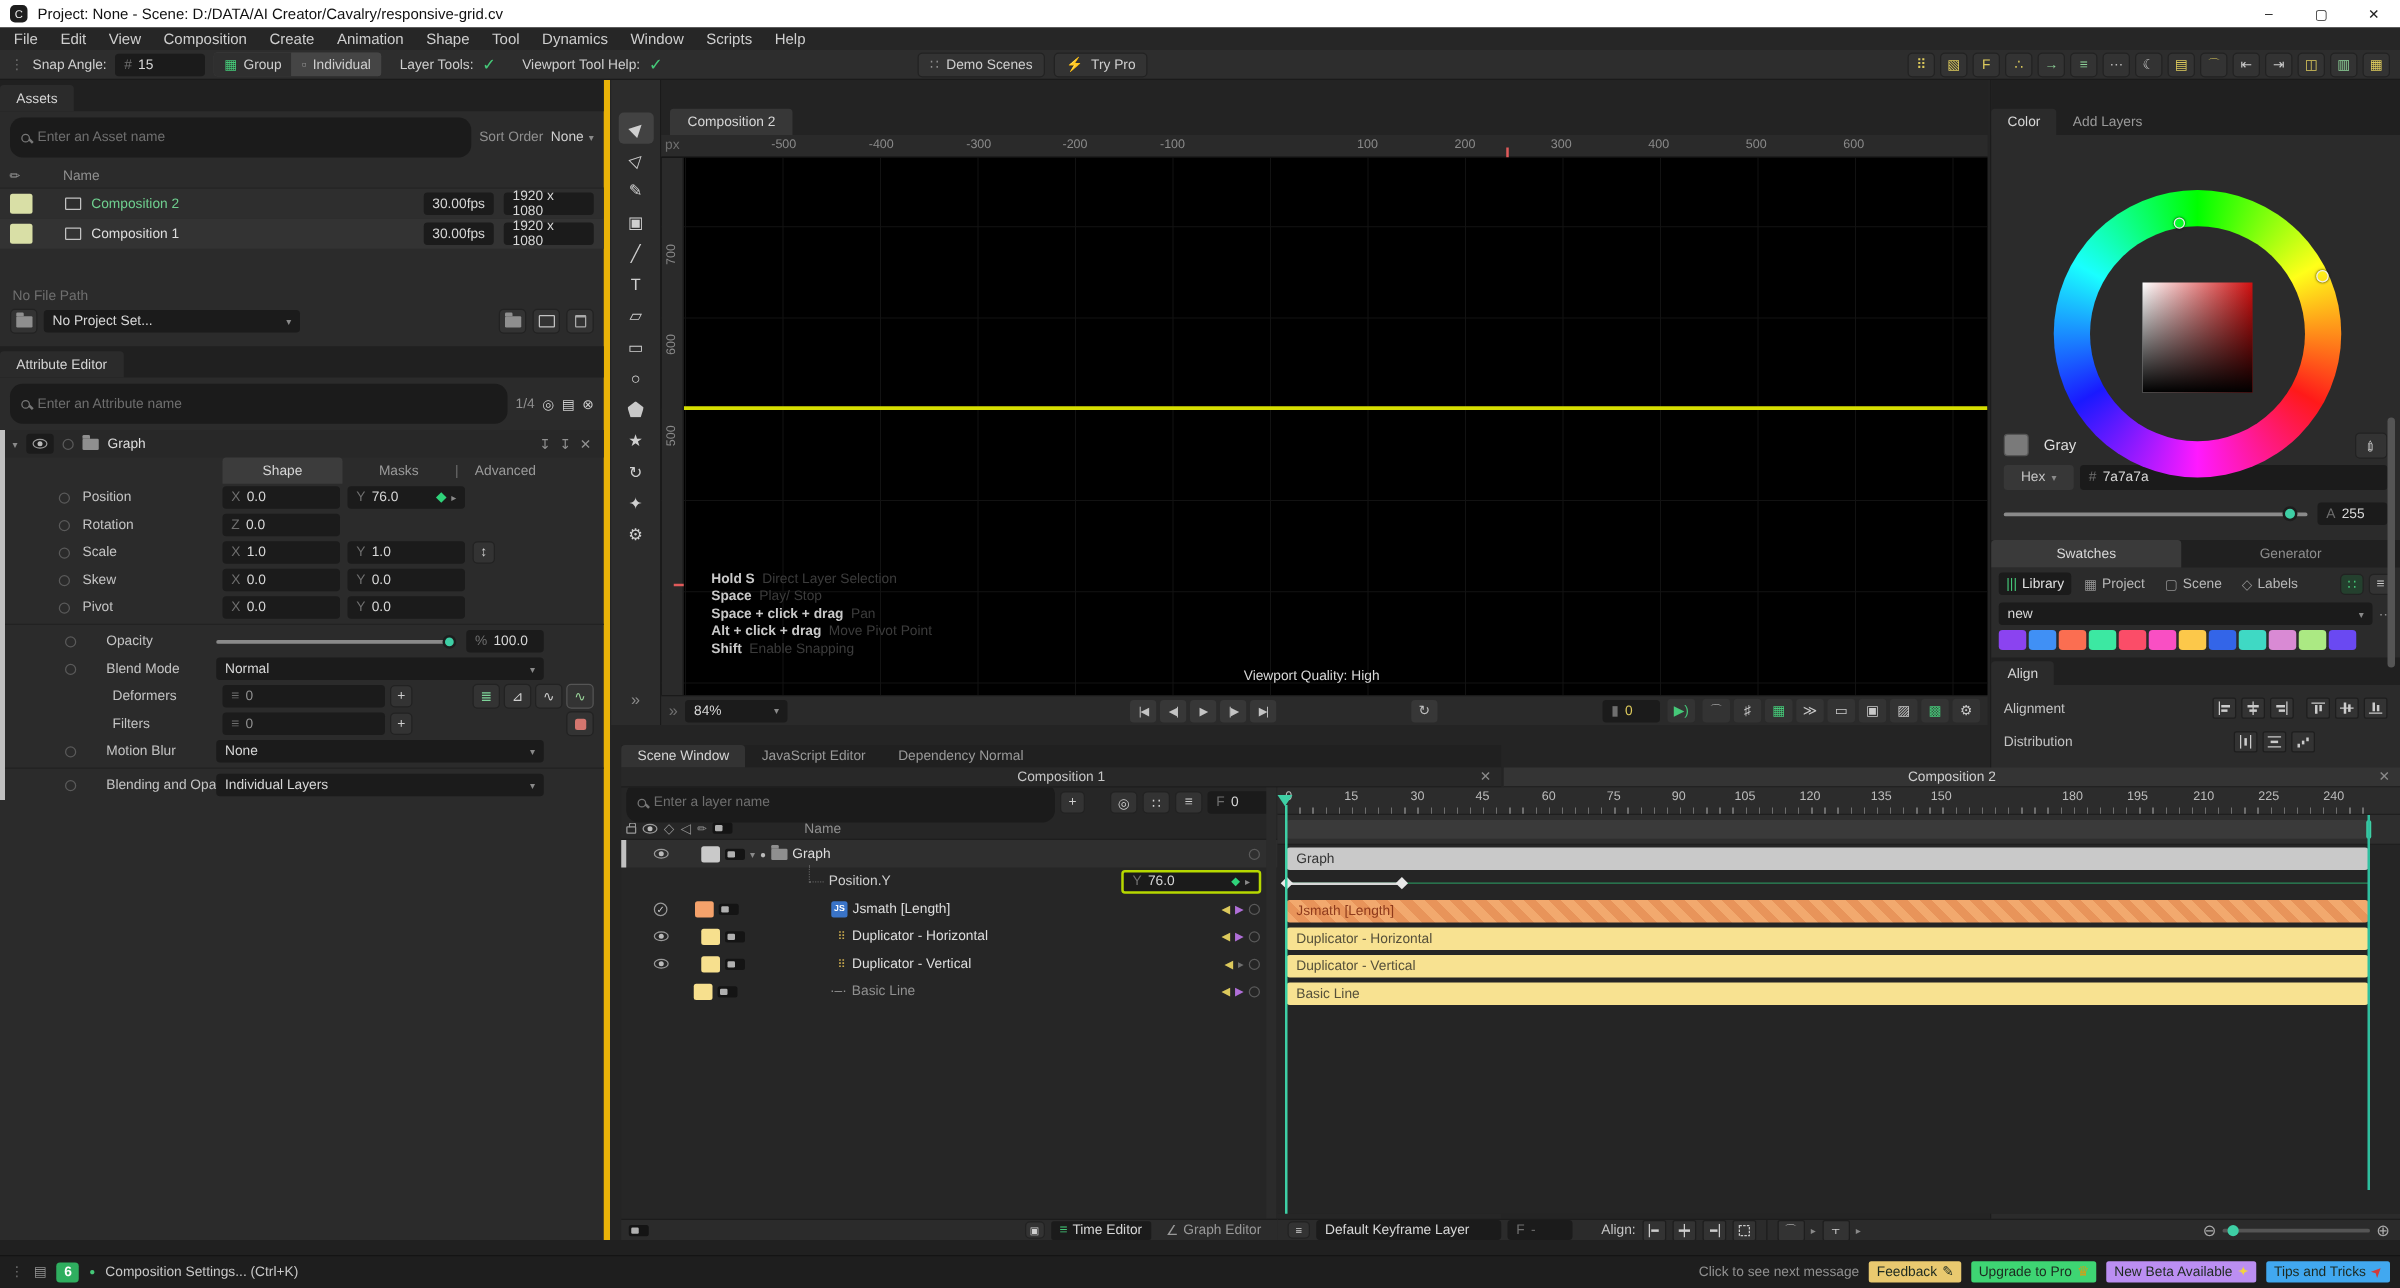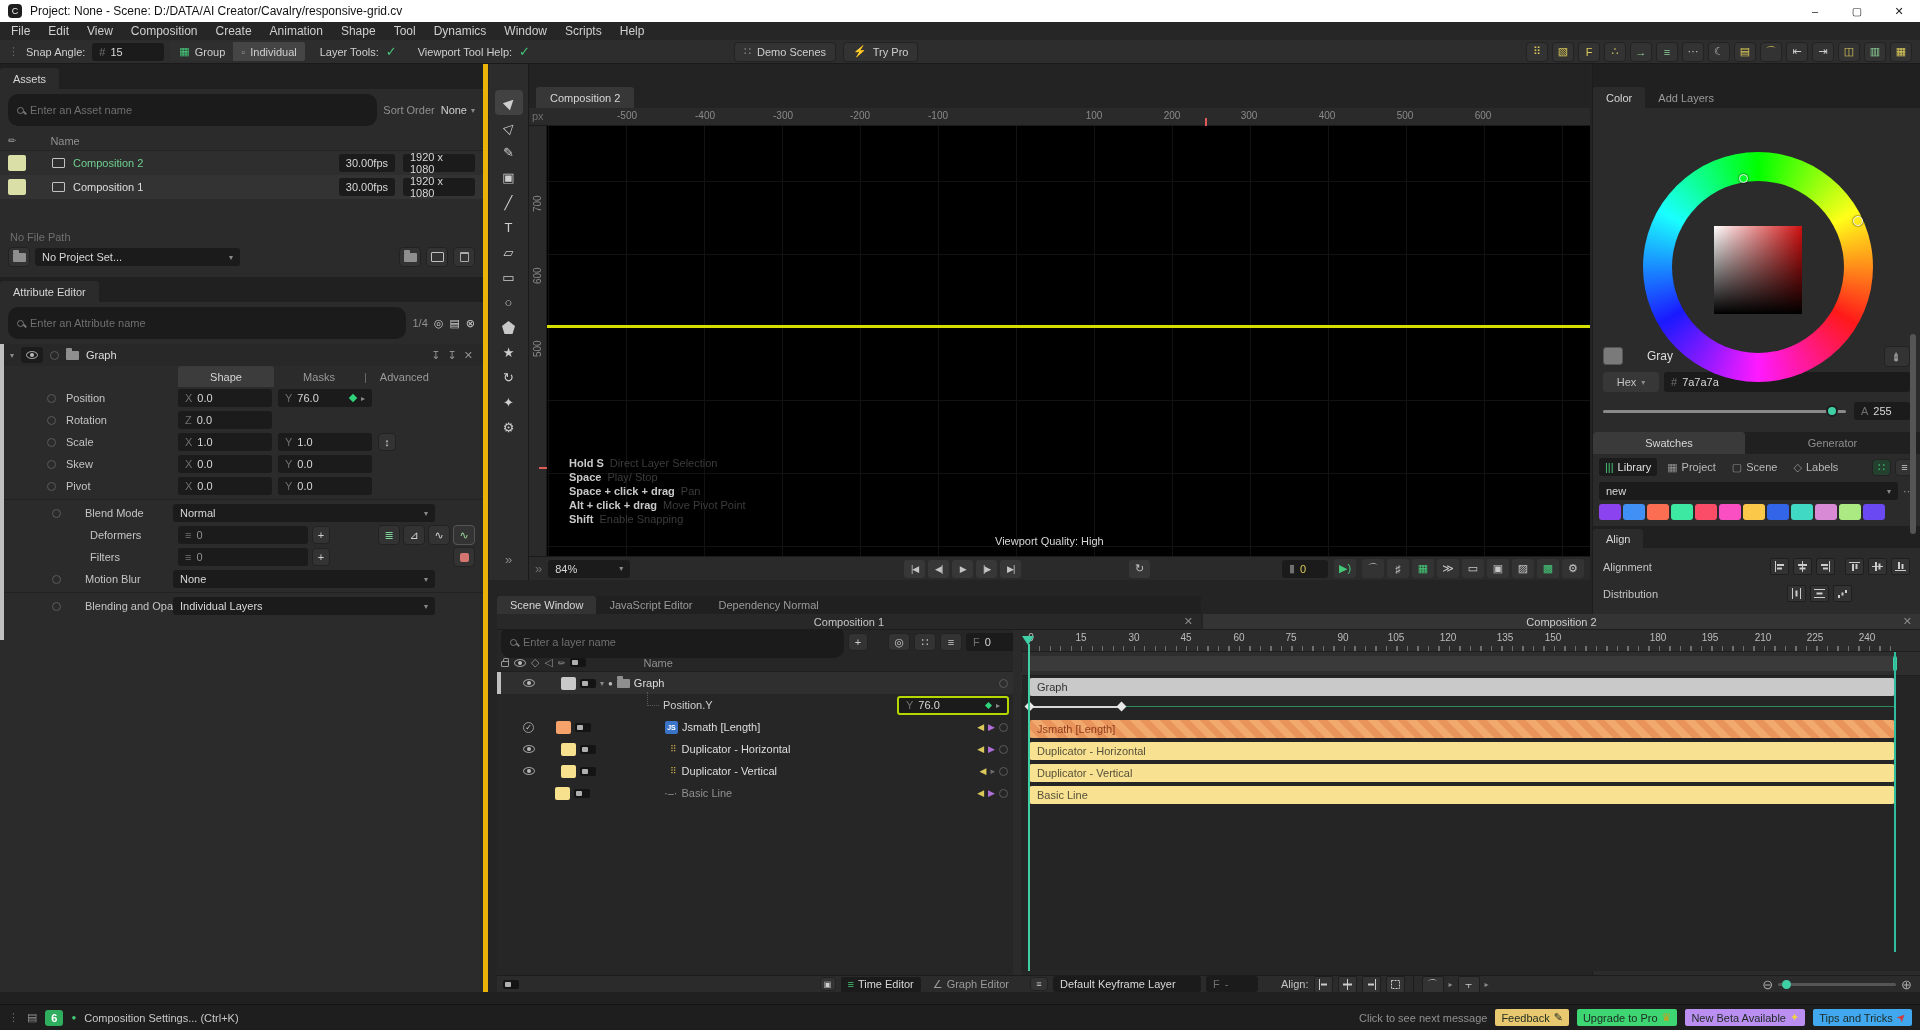--- a/index.html
+++ b/index.html
@@ -366,20 +366,31 @@
           </div>
         <div class="field f">
             <span class="dim">Y</span>
             <span>0.0</span>
           </div>
         <span></span>
       </div>
       <div style="height:1px;background:#222;margin:2px 0"></div>
       <div class="row" style="height:22px">
         <span class="radio" style="margin-left:52px"></span>
+        <span class="lab" style="margin-left:24px;width:88px;color:#c4c4c4">Opacity</span>
+        <div style="position:relative;width:190px;height:3px;background:#8a8a8a;border-radius:2px">
+          <span style="position:absolute;right:-2px;top:-4px;width:11px;height:11px;background:#3ecfa5;border:2px solid #1d1d1d;border-radius:50%"></span>
+        </div>
+        <div class="field" style="margin-left:10px;width:62px">
+            <span class="dim">%</span>
+            <span>100.0</span>
+          </div>
+      </div>
+      <div class="row" style="height:22px">
+        <span class="radio" style="margin-left:52px"></span>
         <span class="lab" style="margin-left:24px;width:88px;color:#c4c4c4">Blend Mode</span>
         <div class="field" style="width:262px">
             <span>Normal</span>
             <span class="grow"></span>
             <span class="chev">▾</span>
           </div>
       </div>
       <div class="row" style="height:22px">
         <span class="lab" style="margin-left:90px;width:88px;color:#c4c4c4">Deformers</span>
         <div class="field" style="width:130px">
@@ -572,21 +583,21 @@
       <div class="tab">Add Layers</div>
     </div>
     <div style="position:relative;height:236px">
       <div class="ring">
           <div class="ringhole"></div>
         </div>
       <div class="svsq"></div>
       <div class="handle" style="left:260px;top:108px"></div>
       <div class="handle" style="left:146px;top:66px;width:9px;height:9px"></div>
     </div>
-    <div class="row" style="padding:0 10px;gap:24px;height:24px">
+    <div class="row" style="padding:0 10px;gap:12px;height:24px">
       <span style="width:20px;height:18px;background:#7a7a7a;border:1px solid #555;border-radius:3px"></span>
       <span class="white" style="font-size:12px">Gray</span>
       <span class="grow"></span>
       <span class="ibtn" style="width:26px;height:21px">
           <span style="transform:rotate(-135deg);display:inline-block">✎</span>
         </span>
     </div>
     <div class="row" style="padding:4px 10px;gap:5px">
       <div class="btn" style="width:56px;height:20px;gap:5px">
         <span>Hex</span>

